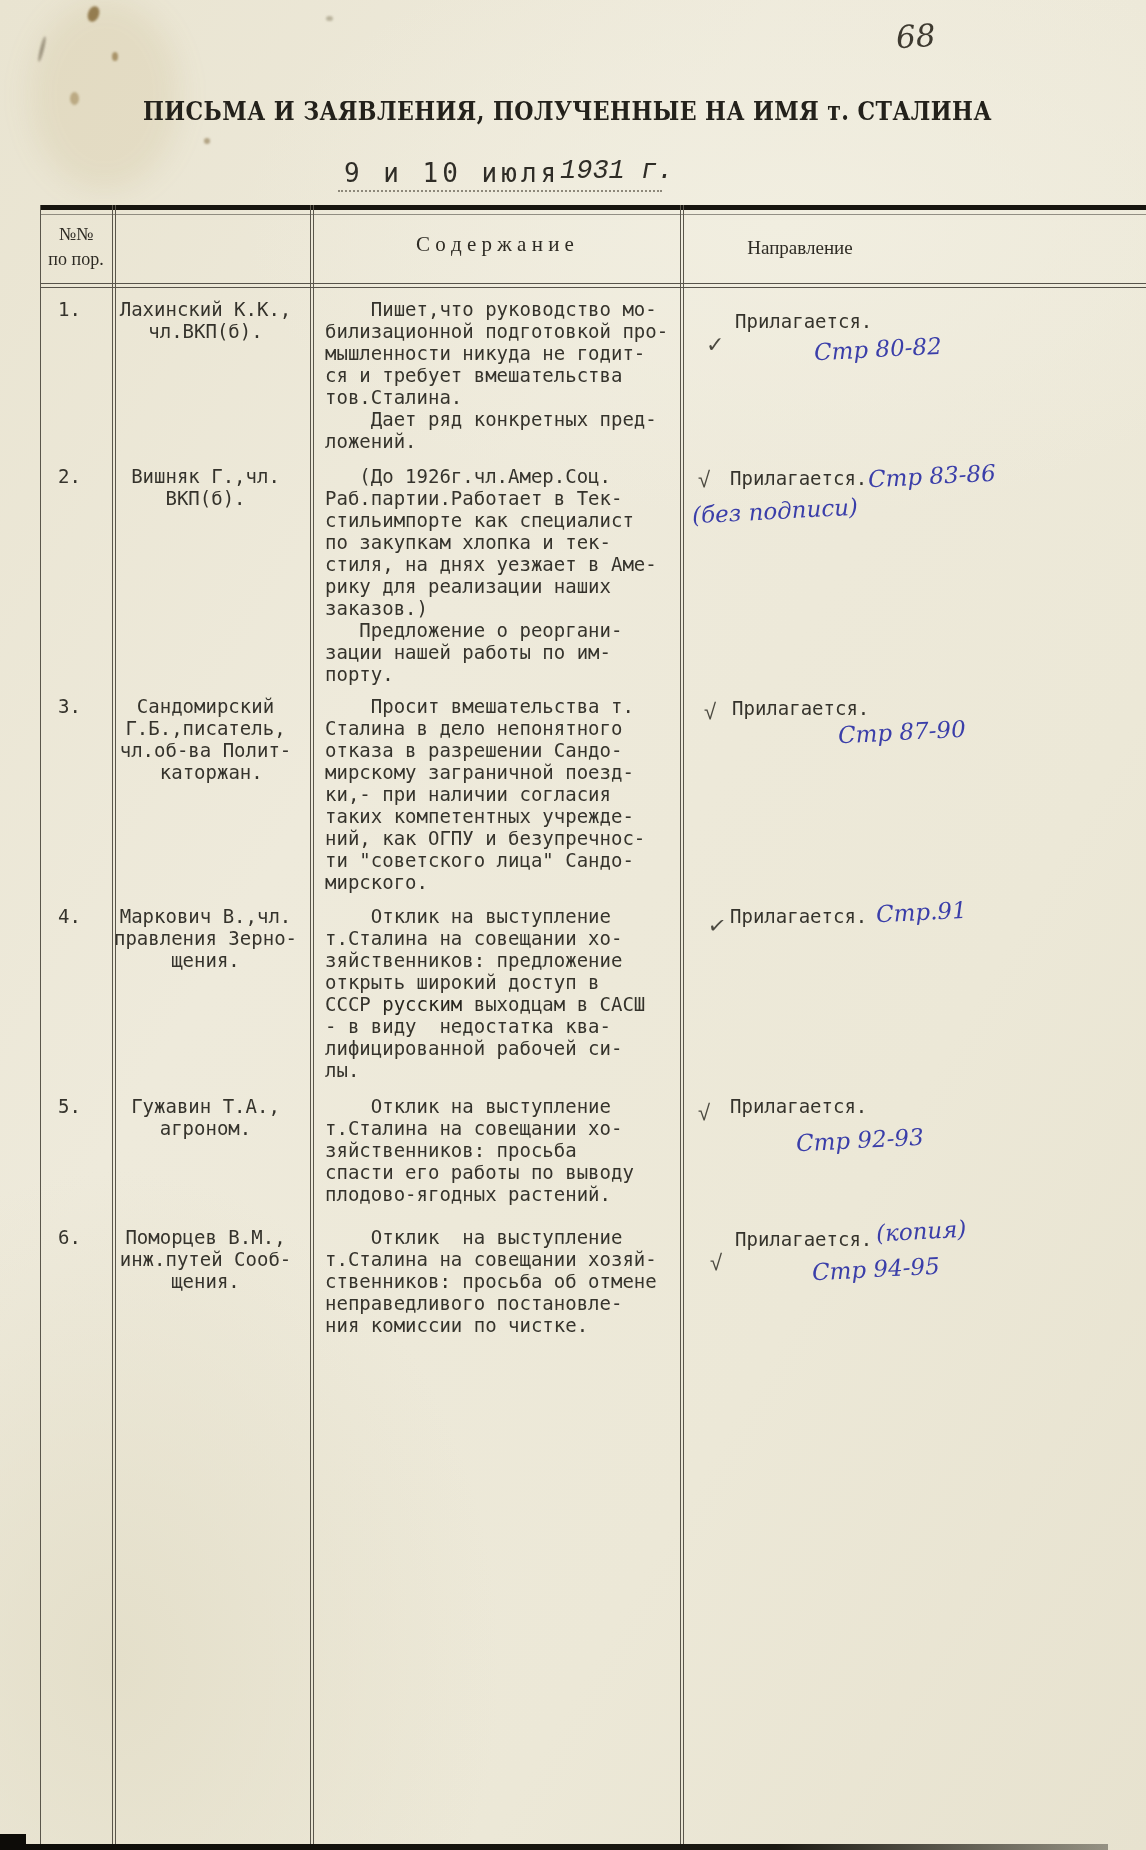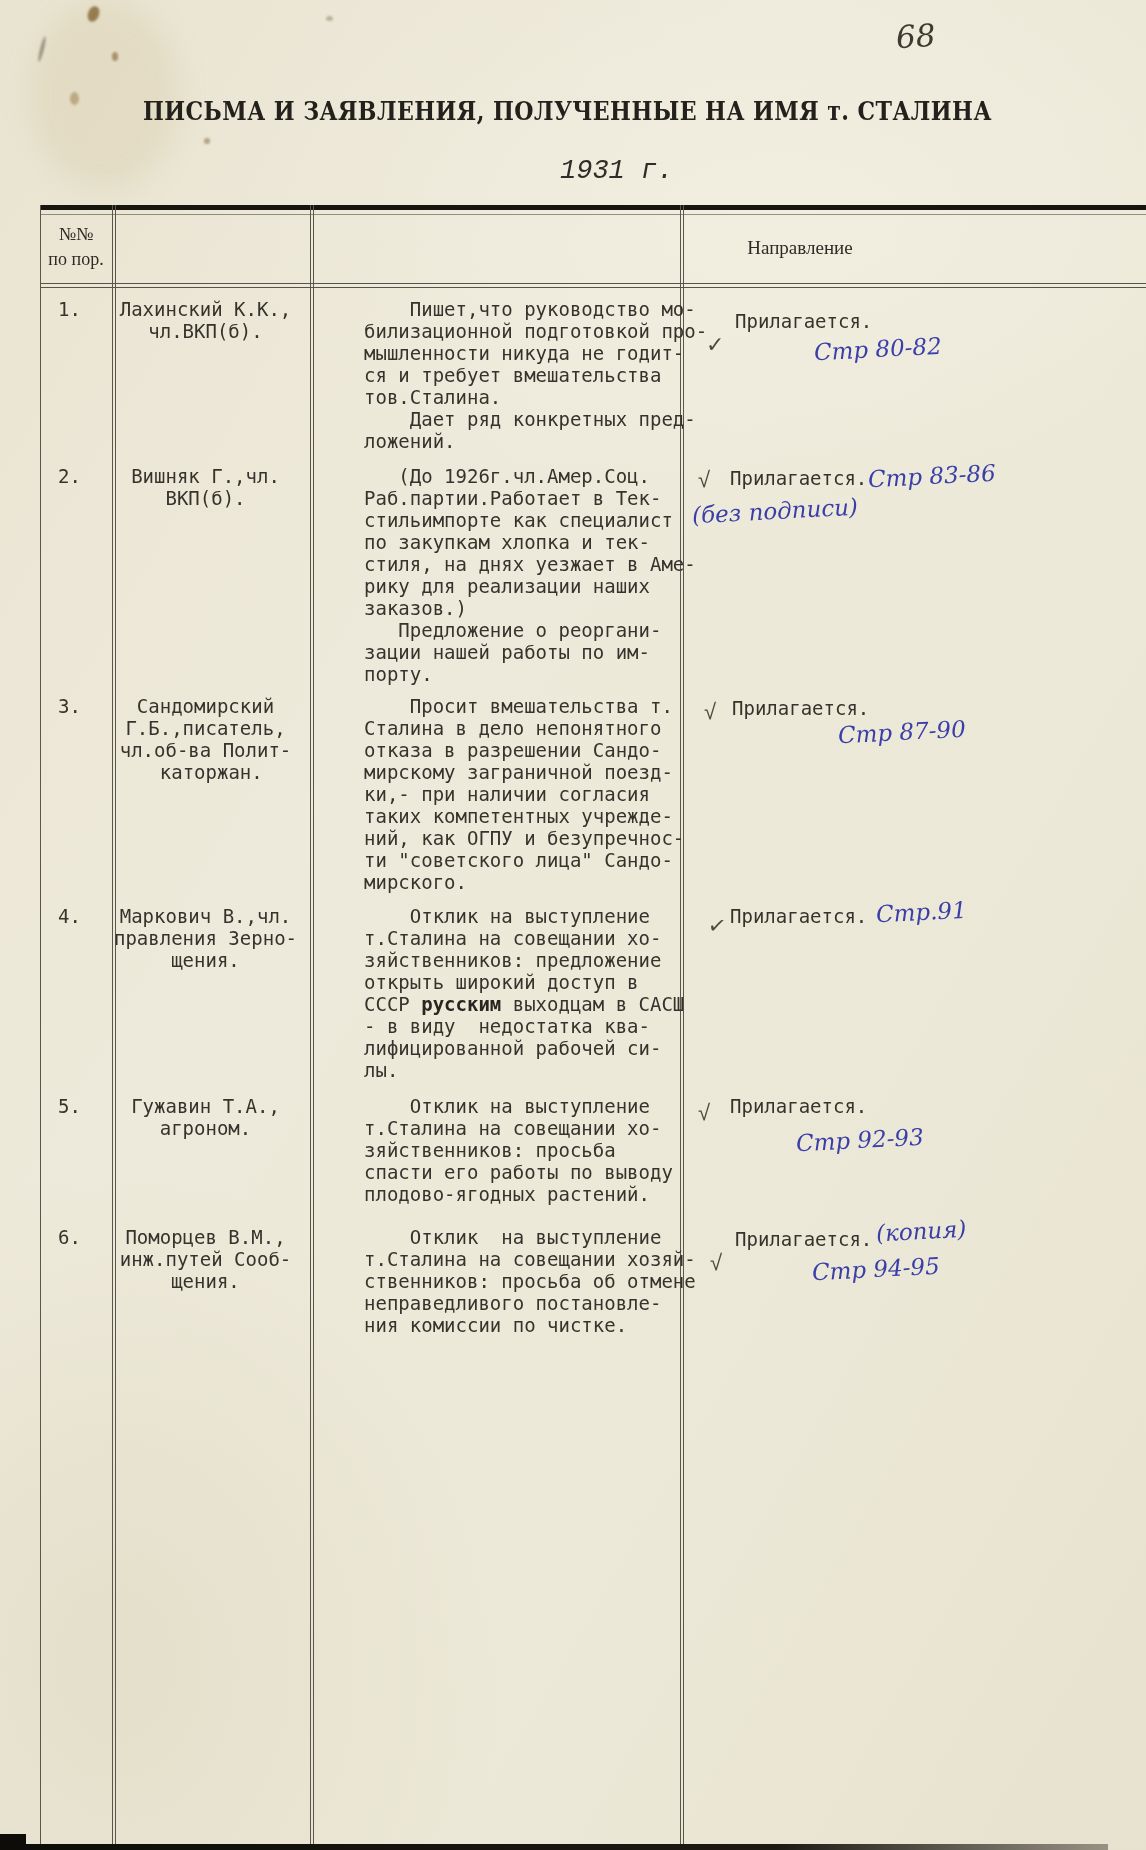--- a/index.html
+++ b/index.html
@@ -74,23 +74,23 @@
 
   .row{ position:absolute; left:0; width:100%; height:0; }
   .cell{ position:absolute; }
   .tw{
     font-family:"DejaVu Sans Mono", monospace;
     font-size:19px; line-height:22px; color:#35332c;
     white-space:pre-wrap;
   }
   .c-num    { left:58px;  width:46px; }
   .c-name   { left:103px; width:205px;text-align:center; }
-  .c-content{ left:325px; width:382px;margin-left:39px; }
+  .c-content{ left:325px; width:382px; }
   .c-dir    { left:680px; width:466px; height:0; }
-  .bold{ font-weight:bold; color:#28261f; }
+  .bold{ font-weight:normal; color:#28261f; }
 
   .chk{
     position:absolute; font-family:"DejaVu Sans", sans-serif;
     font-size:22px; color:#4c4a41; font-weight:300;
   }
   .typed{ position:absolute; }
   .hw{
     position:absolute; white-space:nowrap;
     font-family:"DejaVu Serif", serif; font-style:italic;
     font-size:23px; color:#3a3ea9; transform:rotate(-3deg);
@@ -112,36 +112,40 @@
   <div class="stain s2"></div>
   <div class="stain s3"></div>
   <div class="stain s4"></div>
   <div class="stain s5"></div>
   <div class="stain s7"></div>
 
   <div class="page-number">68</div>
 
   <div class="title">ПИСЬМА И ЗАЯВЛЕНИЯ, ПОЛУЧЕННЫЕ НА ИМЯ т. СТАЛИНА</div>
 
+  <div class="dateline">
+    <span class="date-typed">9 и 10 июля</span>
+  </div>
   <div class="date-year">1931 г.</div>
 
   <div class="rule rule-thick"></div>
   <div class="rule rule-thick-sub"></div>
   <div class="rule rule-h1"></div>
   <div class="rule rule-h2"></div>
   <div class="v v-l"></div>
   <div class="v v-a1"></div>
   <div class="v v-a2"></div>
   <div class="v v-b1"></div>
   <div class="v v-b2"></div>
   <div class="v v-c1"></div>
   <div class="v v-c2"></div>
 
   <div class="hdr hdr-num">№№
 по пор.</div>
+  <div class="hdr hdr-content">С о д е р ж а н и е</div>
   <div class="hdr hdr-dir">Направление</div>
 
   <div class="row" style="top:298px;">
     <div class="cell tw c-num">1.</div>
     <div class="cell tw c-name">Лахинский К.К.,
 чл.ВКП(б).</div>
     <div class="cell tw c-content">    Пишет,что руководство мо-
 билизационной подготовкой про-
 мышленности никуда не годит-
 ся и требует вмешательства

